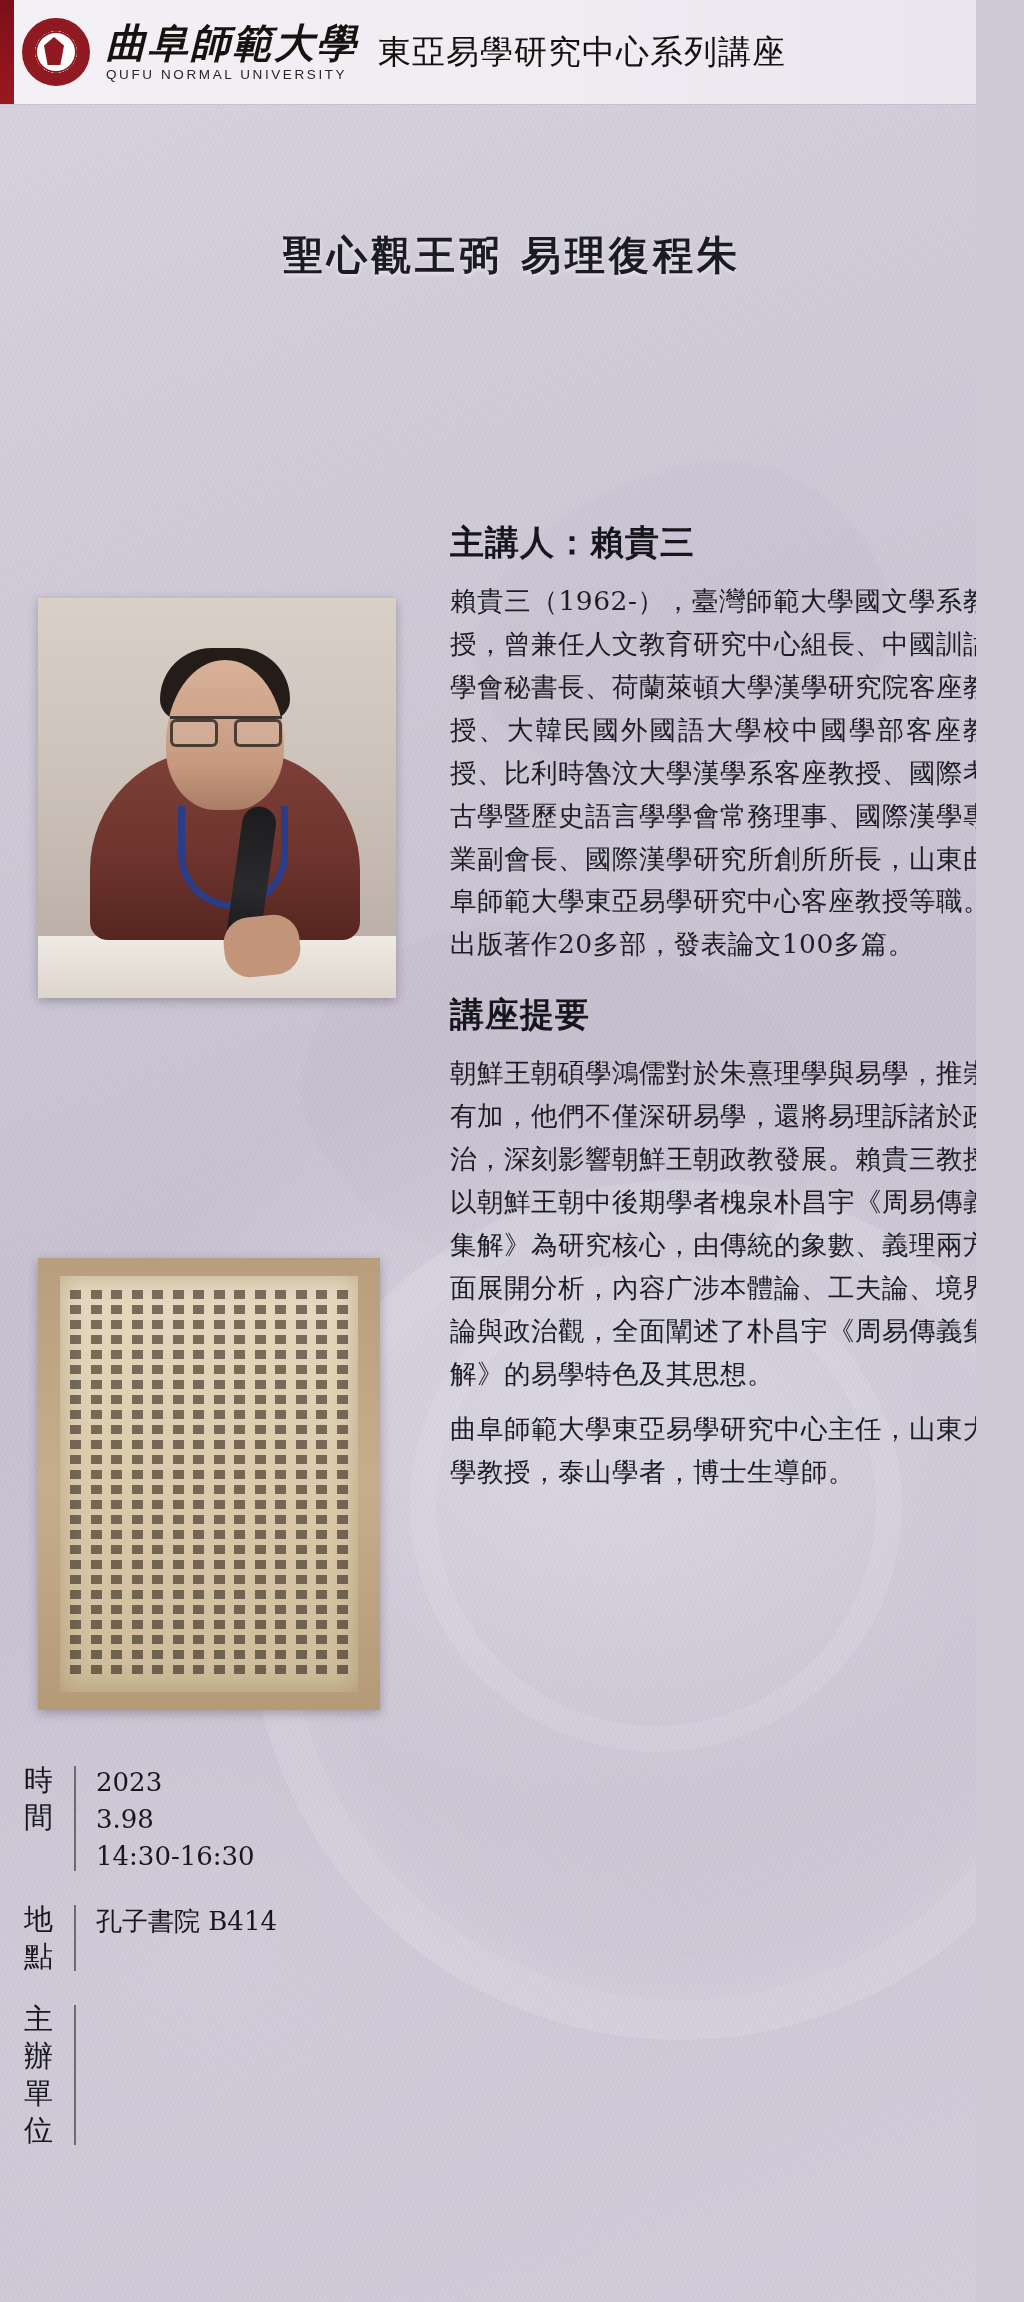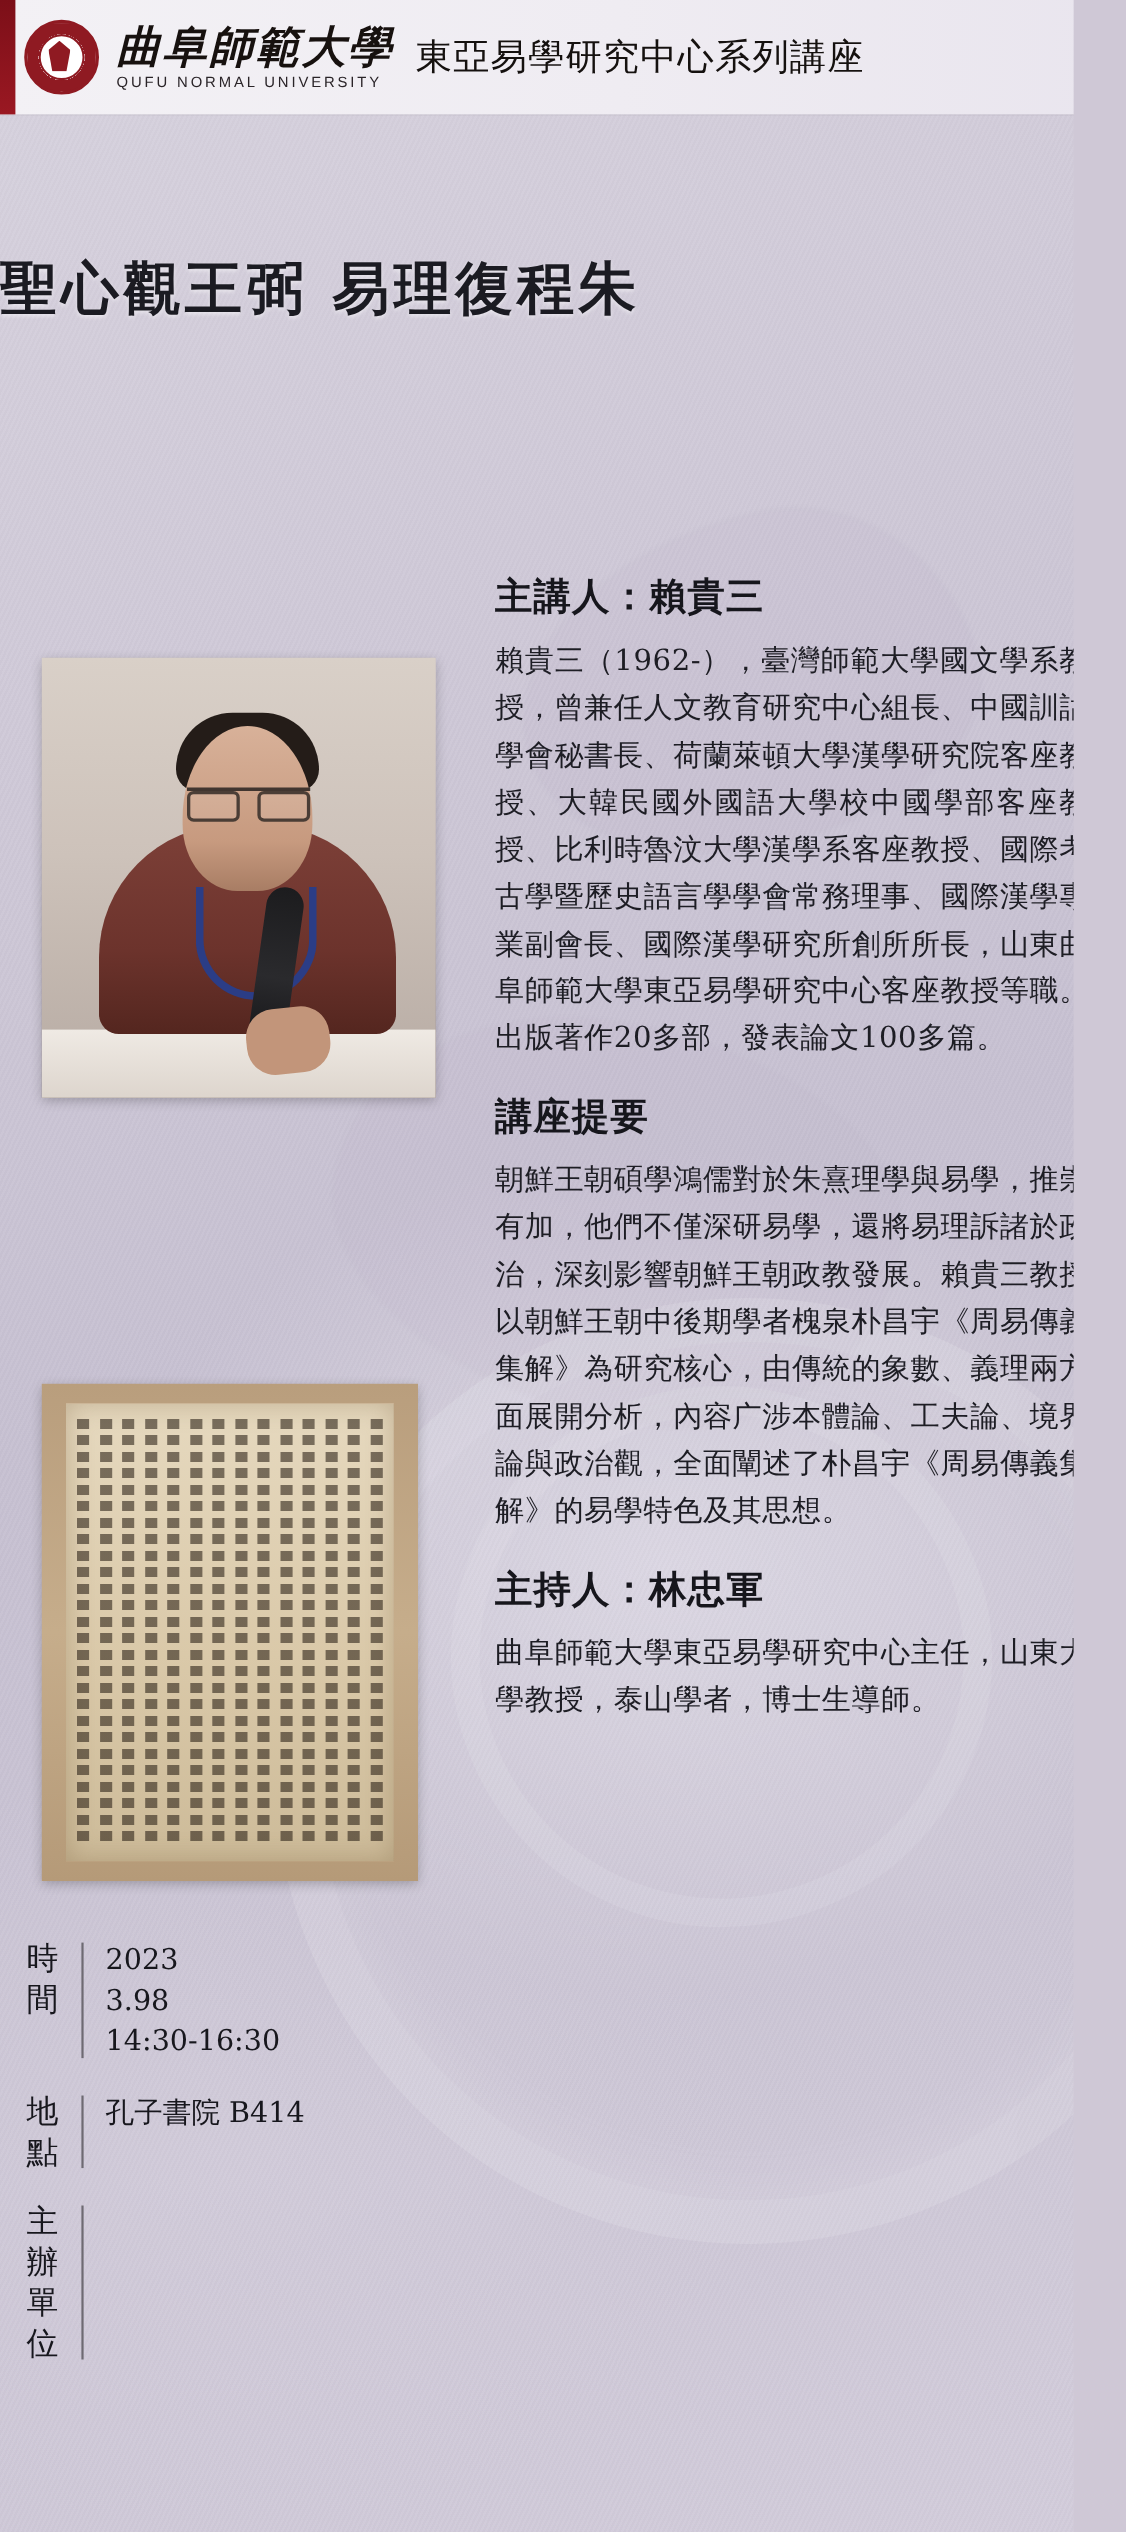--- a/index.html
+++ b/index.html
@@ -143,22 +143,23 @@
     margin-left: 20px;
     letter-spacing: 1px;
     white-space: nowrap;
   }
 
   
   .title-main {
     position: absolute;
     left: 0; top: 228px;
     width: 1024px;
-    font-family: "DejaVu Serif", "Liberation Serif", serif;
-    font-size: 52px;
+    text-align: center;
+    font-family: "DejaVu Serif", "Liberation Serif", serif;
+    font-size: 40px;
     font-weight: 700;
     letter-spacing: 4px;
     color: #1b1b22;
     text-shadow: 0 2px 4px rgba(255,255,255,0.55);
   }
   .title-sub {
     position: absolute;
     left: 0; top: 330px;
     width: 1024px;
     text-align: center;
@@ -398,21 +399,20 @@
     </div>
   </div>
 
   <div class="content">
     <div class="h-label">主講人：賴貴三</div>
     <p class="para">賴貴三（1962-），臺灣師範大學國文學系教授，曾兼任人文教育研究中心組長、中國訓詁學會秘書長、荷蘭萊頓大學漢學研究院客座教授、大韓民國外國語大學校中國學部客座教授、比利時魯汶大學漢學系客座教授、國際考古學暨歷史語言學學會常務理事、國際漢學專業副會長、國際漢學研究所創所所長，山東曲阜師範大學東亞易學研究中心客座教授等職。出版著作20多部，發表論文100多篇。</p>
 
     <div class="h-label tight">講座提要</div>
     <p class="para">朝鮮王朝碩學鴻儒對於朱熹理學與易學，推崇有加，他們不僅深研易學，還將易理訴諸於政治，深刻影響朝鮮王朝政教發展。賴貴三教授以朝鮮王朝中後期學者槐泉朴昌宇《周易傳義集解》為研究核心，由傳統的象數、義理兩方面展開分析，內容广涉本體論、工夫論、境界論與政治觀，全面闡述了朴昌宇《周易傳義集解》的易學特色及其思想。</p>
 
-    <div class="h-label tight">主持人：林忠軍</div>
     <p class="para">曲阜師範大學東亞易學研究中心主任，山東大學教授，泰山學者，博士生導師。</p>
   </div>
 
   <div class="info">
 
     <div class="info-row time">
       <div class="info-key">
         <div>時</div>
         <div>間</div>
       </div>

